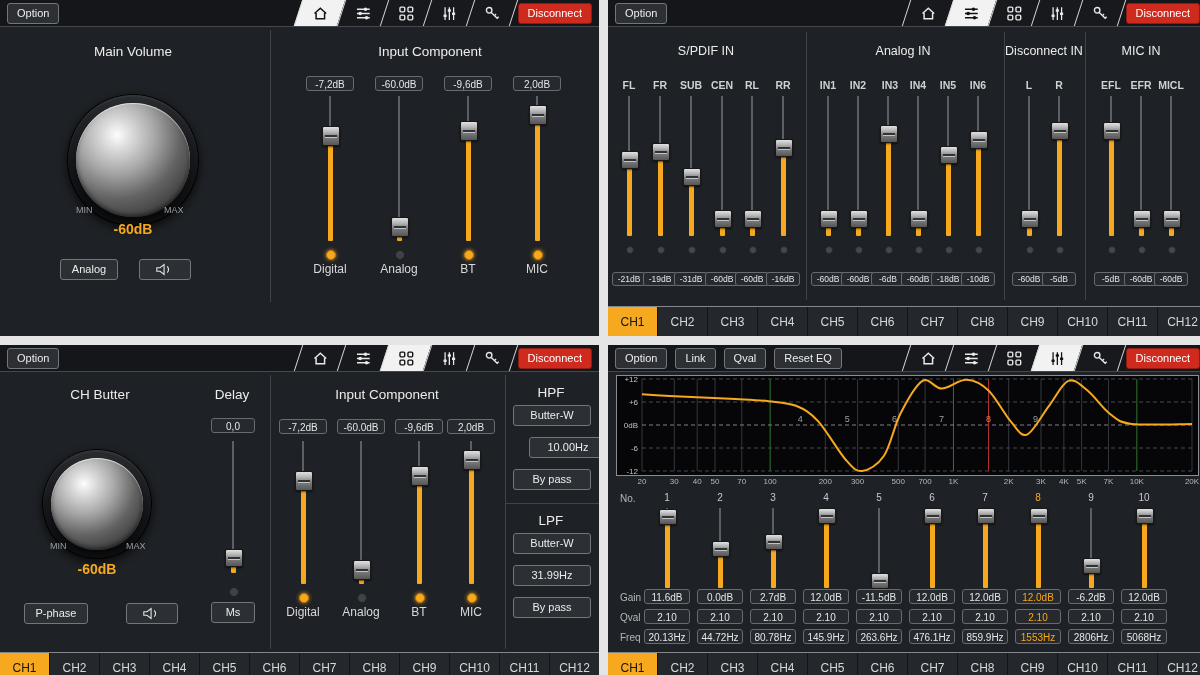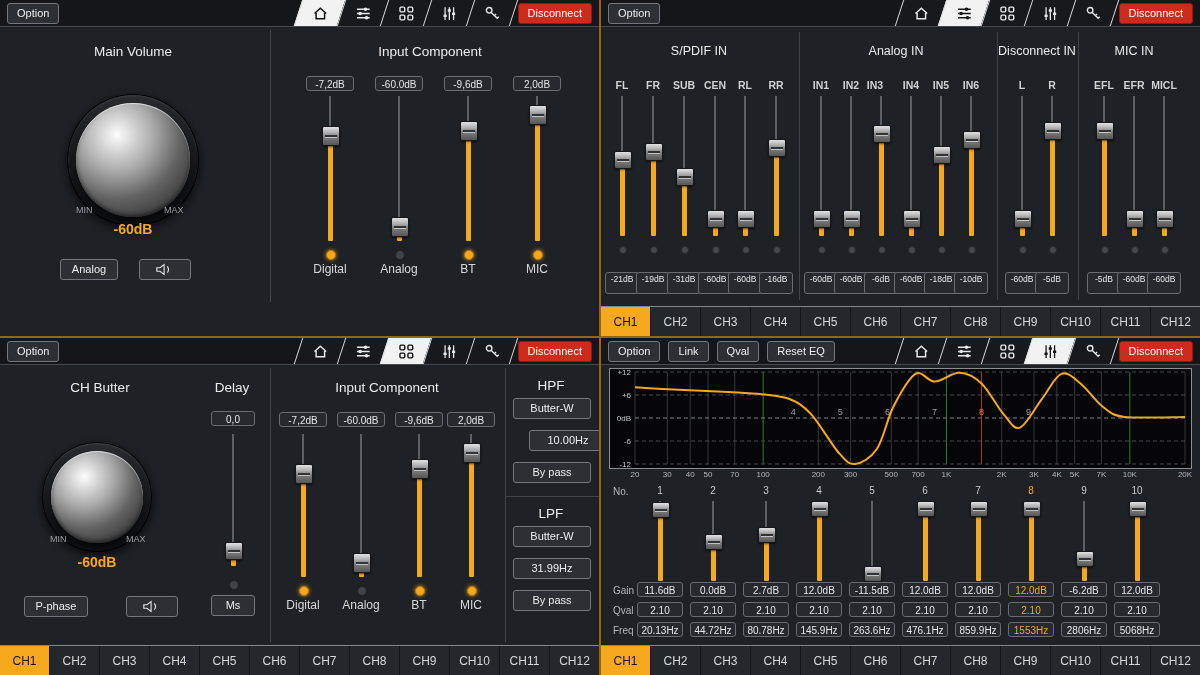--- a/index.html
+++ b/index.html
@@ -1,16 +1,16 @@
 <!DOCTYPE html>
 <html><head>
 <meta charset="utf-8">
 <style>
   html,body{margin:0;padding:0;background:#303030;}
-  #app{width:1200px;height:675px;display:grid;grid-template-columns:599px 599px;grid-template-rows:336px 337px;gap:2px;background:#a16207;font-family:"Liberation Sans",sans-serif;}
+  #app{width:1200px;height:675px;display:grid;grid-template-columns:599px 599px;grid-template-rows:336px 337px;gap:9px;background:#e5e5e5;font-family:"Liberation Sans",sans-serif;}
   .quad{position:relative;background:#1e2125;overflow:hidden;}
   
   .topbar{position:absolute;top:0;left:0;width:100%;height:27px;background:#141619;border-bottom:1px solid #45484d;display:flex;align-items:center;gap:8px;padding:0 7px;box-sizing:border-box;z-index:5;}
   .btn{background:#2c2f34;border:1px solid #73777d;border-radius:3px;color:#ececec;font-size:11px;height:21px;padding:0 9px;font-family:inherit;cursor:pointer;line-height:19px;}
   .btn.disconnect{background:#cf2a1e;border-color:#8f1b12;color:#ffffff;margin-left:auto;}
   .btn.abs{position:absolute;}
   .icon-btn{display:flex;align-items:center;justify-content:center;padding:0;}
   .spk{width:20px;height:13px;stroke:#e8e8e8;fill:none;stroke-width:1.2;}
   .nav{position:absolute;left:298px;top:0;height:26px;display:flex;}
   .nav-item{width:42px;height:26px;transform:skewX(-18deg);border-left:1px solid #d8d8d8;display:flex;align-items:center;justify-content:center;background:#17191d;cursor:pointer;}
@@ -20,21 +20,21 @@
   .nav-item.active .nav-ic{color:#121212;}
   .nav-ic svg{width:100%;height:100%;display:block;}
   
   .sec-title{position:absolute;text-align:center;font-size:13.5px;color:#ececec;}
   .sec-title.sm{font-size:12.5px;}
   .minmax{position:absolute;font-size:9px;color:#9a9da2;}
   .vol-value{position:absolute;text-align:center;font-size:14px;color:#f6a81e;font-weight:bold;}
   .slabel{position:absolute;text-align:center;font-size:12px;color:#d8d8da;}
   .slabel.sm{font-size:10.5px;color:#cfd1d3;font-weight:bold;}
   .badge{position:absolute;height:15px;line-height:15px;text-align:center;font-size:10px;color:#e4e6e8;background:#26292e;border:1px solid #686c72;border-radius:3px;box-sizing:border-box;}
-  .badge.sm{height:22px;line-height:13px;font-size:8.5px;}
+  .badge.sm{height:14px;line-height:13px;font-size:8.5px;}
   .badge.sel{color:#f6a81e;}
   .bandno{position:absolute;text-align:center;font-size:10px;color:#c8cbce;}
   .bandno.sel{color:#f6a81e;}
   .rowlabel{position:absolute;font-size:10px;color:#b4b7ba;}
   .vdiv{position:absolute;width:1px;background:#3f434a;}
   .hdiv{position:absolute;height:1px;background:#3f434a;}
   
   .vslider{position:absolute;width:18px;}
   .vslider .track{position:absolute;left:50%;top:0;bottom:0;width:2px;margin-left:-1px;background:#5c6066;}
   .vslider .fill{position:absolute;left:50%;width:5px;margin-left:-2.5px;bottom:0;background:#f6a81e;border-radius:1px;}
@@ -311,21 +311,21 @@
       <div class="dot" style="left: 217px; top: 246px;"></div>
       <div class="badge sm" style="left: 203px; top: 272px; width: 34px;">-60dB</div>
       <div class="slabel sm" style="left: 225px; top: 79px; width: 50px;">IN2</div>
       <div class="vslider" style="left: 241px; top: 96px; height: 140px;">
         <div class="track"></div>
         <div class="fill" style="top: 122px;"></div>
         <div class="handle" style="top: 114px; height: 16px;"></div>
       </div>
       <div class="dot" style="left: 247px; top: 246px;"></div>
       <div class="badge sm" style="left: 233px; top: 272px; width: 34px;">-60dB</div>
-      <div class="slabel sm" style="left: 255px; top: 79px; width: 38px;">IN3</div>
+      <div class="slabel sm" style="left: 255px; top: 79px; width: 38px; padding-left: 8px;">IN3</div>
       <div class="vslider" style="left: 271px; top: 96px; height: 140px;">
         <div class="track"></div>
         <div class="fill" style="top: 37px;"></div>
         <div class="handle" style="top: 29px; height: 16px;"></div>
       </div>
       <div class="dot" style="left: 277px; top: 246px;"></div>
       <div class="badge sm" style="left: 263px; top: 272px; width: 34px;">-6dB</div>
       <div class="slabel sm" style="left: 285px; top: 79px; width: 50px;">IN4</div>
       <div class="vslider" style="left: 301px; top: 96px; height: 140px;">
         <div class="track"></div>

